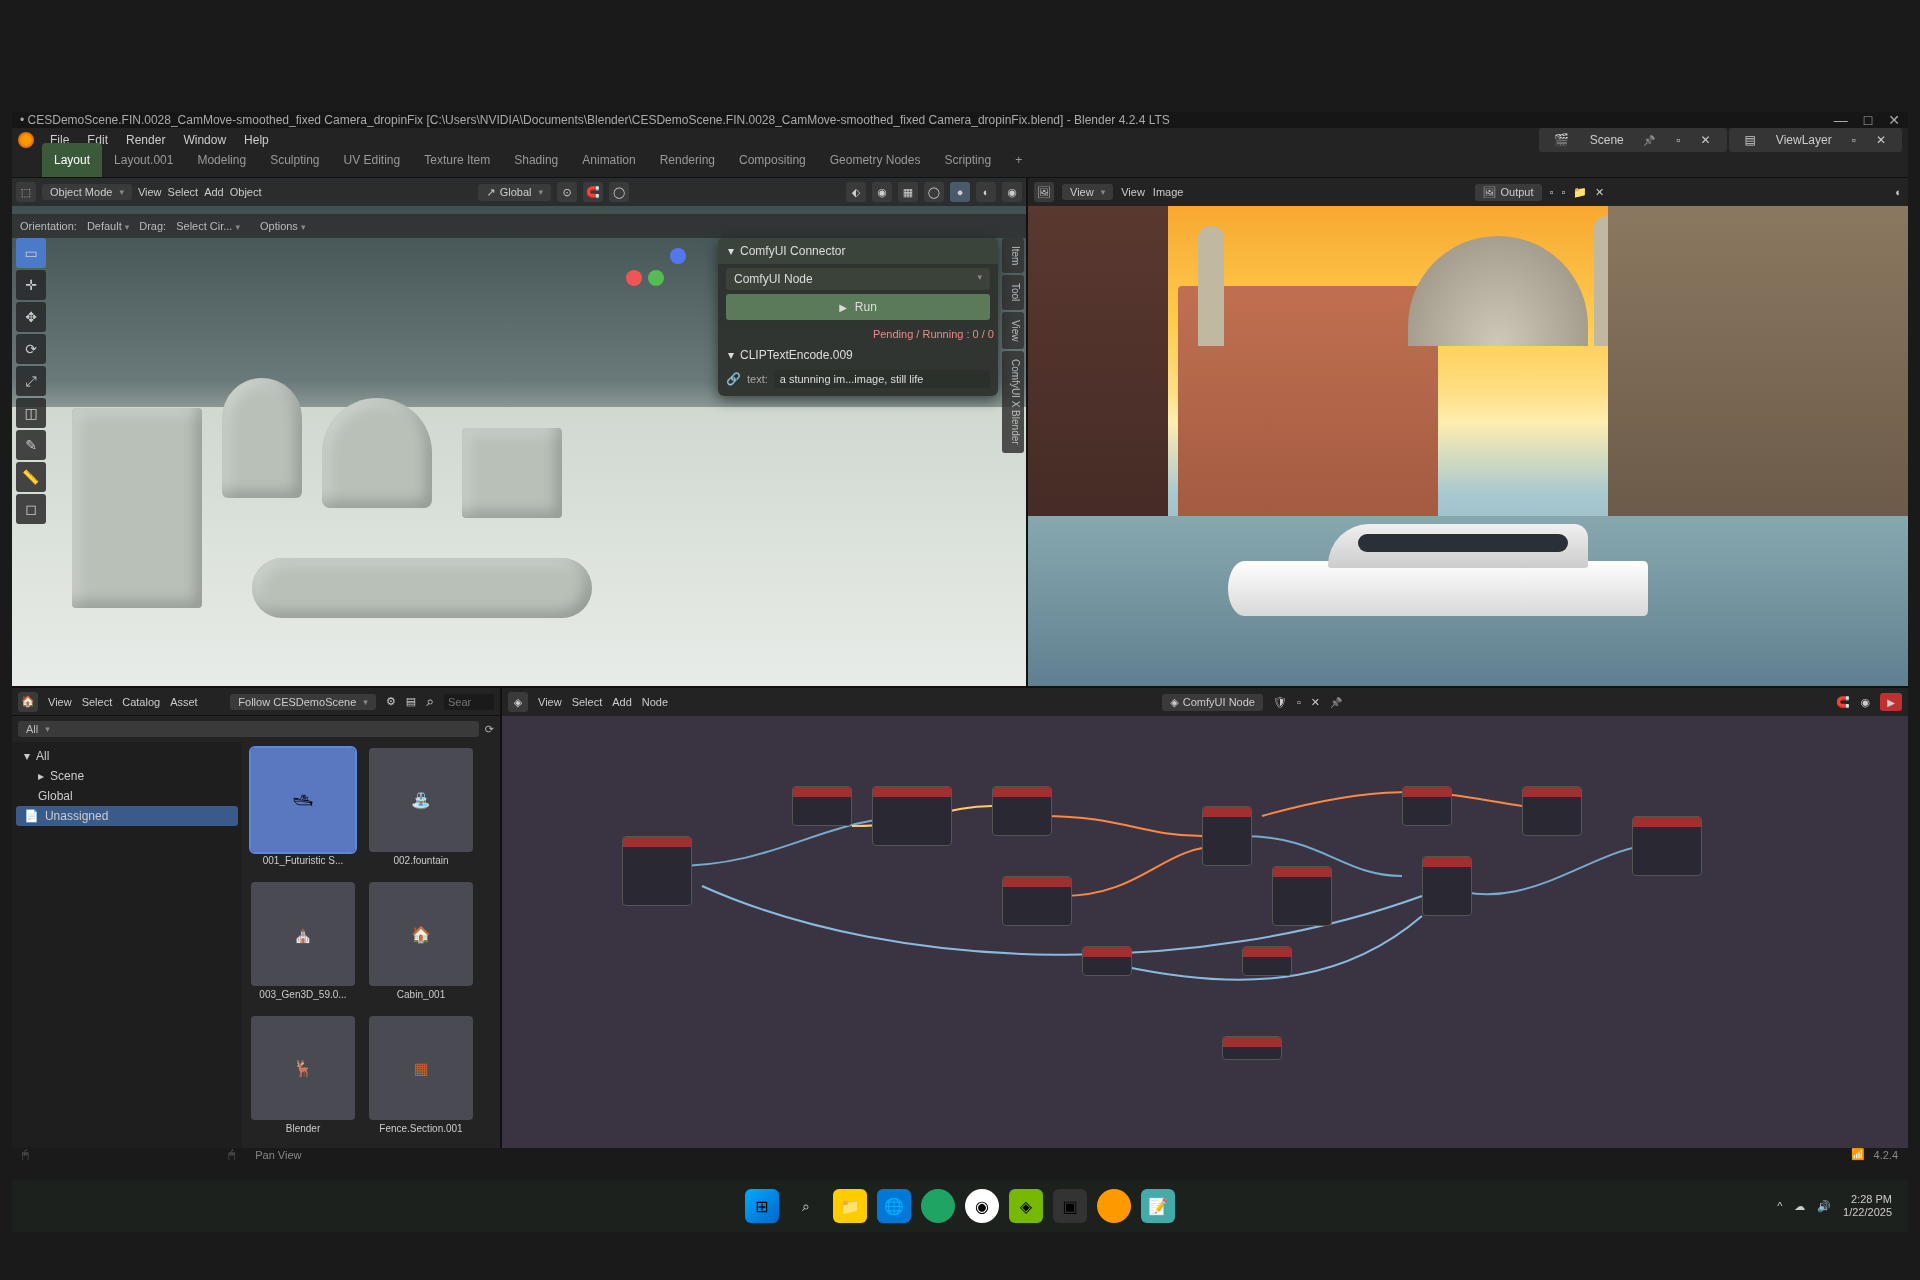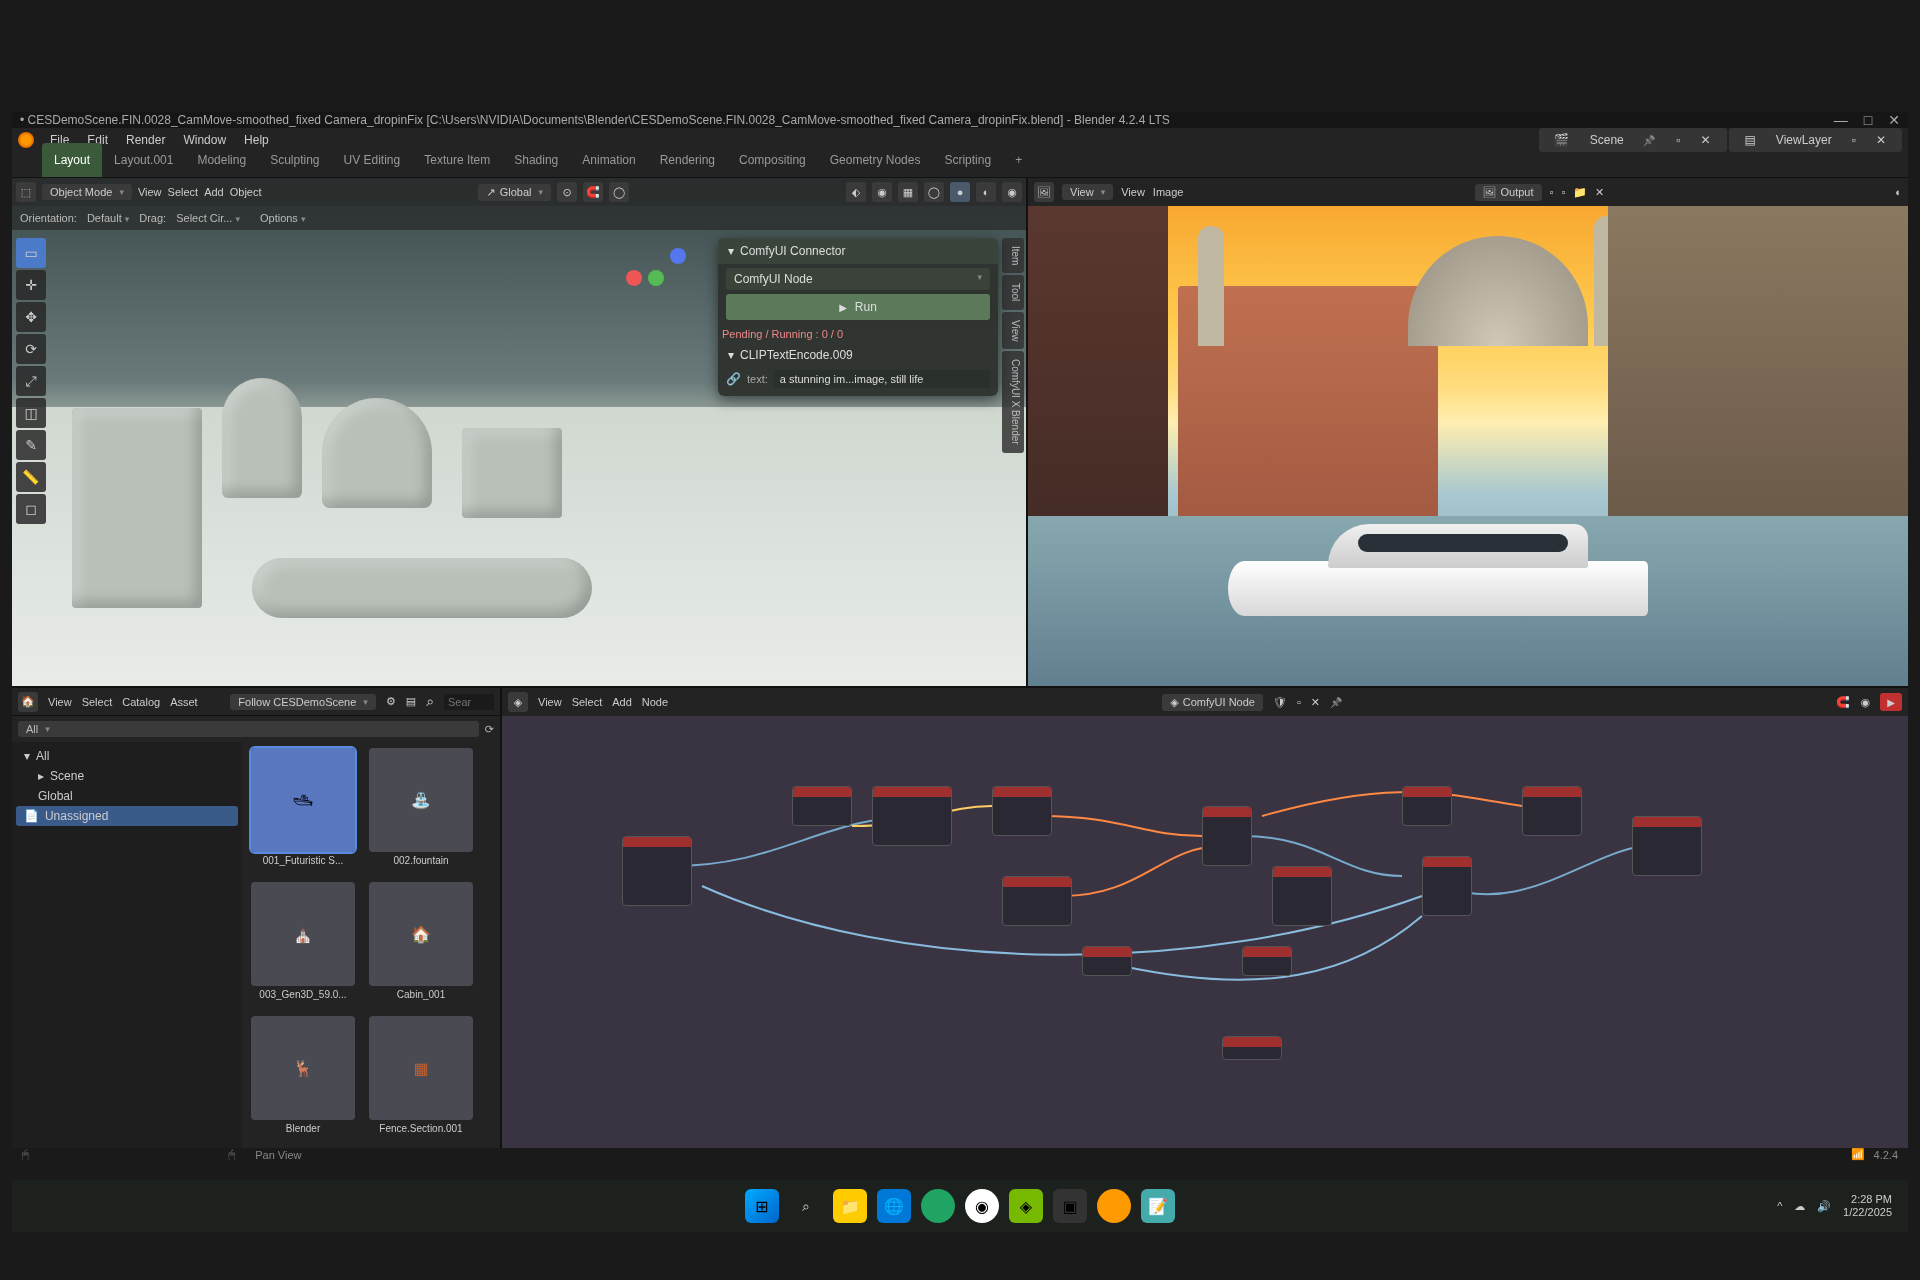--- a/index.html
+++ b/index.html
@@ -22,40 +22,40 @@
   
   .main-area { flex: 1; display: flex; flex-direction: column; background: #2b2b2b; }
   .top-row { height: 510px; display: flex; border-bottom: 2px solid #111; }
   .viewport3d { flex: 1; background: linear-gradient(#3a4a4a,#6a7a7a 40%,#c8d0c8 55%,#d8e0d8); position: relative; border-right: 2px solid #111; }
   .image-editor { width: 880px; background: #222; position: relative; }
   
   .vp-header { height: 28px; background: rgba(40,40,40,0.85); display: flex; align-items: center; padding: 0 4px; gap: 6px; color: #ccc; font-size: 11px; position: relative; z-index: 5; }
   .vp-header .dropdown { background: #3a3a3a; padding: 2px 8px; border-radius: 3px; display: flex; align-items: center; gap: 4px; }
   .vp-header .icon-btn { width: 20px; height: 20px; background: #3a3a3a; border-radius: 3px; display: flex; align-items: center; justify-content: center; }
   .vp-header .spacer { flex: 1; }
-  .vp-subheader { height: 24px; background: rgba(40,40,40,0.7); display: flex; align-items: center; padding: 0 8px; gap: 10px; color: #bbb; font-size: 11px; position: relative; z-index: 5; }
+  .vp-subheader { height: 24px; background: rgba(40,40,40,0.7); display: flex; align-items: center; padding: 0 8px; gap: 10px; color: #bbb; font-size: 11px; position: relative; z-index: 5; margin-top: 8px; }
   
   .left-toolbar { position: absolute; left: 4px; top: 60px; display: flex; flex-direction: column; gap: 2px; z-index: 5; }
   .left-toolbar .tool { width: 30px; height: 30px; background: rgba(40,40,40,0.85); border-radius: 3px; color: #ccc; display: flex; align-items: center; justify-content: center; font-size: 14px; }
   .left-toolbar .tool.active { background: #4a7ac8; }
   
   .gizmo { position: absolute; right: 340px; top: 70px; width: 60px; height: 60px; z-index: 4; }
   .gizmo .axis-x { position: absolute; width: 16px; height: 16px; background: #e55; border-radius: 50%; left: 0; top: 22px; }
   .gizmo .axis-y { position: absolute; width: 16px; height: 16px; background: #5b5; border-radius: 50%; left: 22px; top: 22px; }
   .gizmo .axis-z { position: absolute; width: 16px; height: 16px; background: #57e; border-radius: 50%; left: 44px; top: 0; }
   
   .scene-floor { position: absolute; left: 0; right: 0; bottom: 0; height: 55%; background: linear-gradient(#d0d8d0,#e8ece8); z-index: 1; }
   .scene-obj { position: absolute; background: #b8c0b8; border-radius: 4px; box-shadow: inset -6px -6px 14px rgba(0,0,0,0.2), inset 6px 6px 14px rgba(255,255,255,0.3); z-index: 2; }
   
   .comfy-panel { position: absolute; right: 28px; top: 60px; width: 280px; background: rgba(45,50,45,0.95); border-radius: 6px; color: #ddd; font-size: 12px; z-index: 6; box-shadow: 0 4px 14px rgba(0,0,0,0.5); }
   .comfy-panel .section-head { padding: 6px 10px; background: rgba(60,70,60,0.9); border-radius: 6px 6px 0 0; display:flex; align-items:center; gap:6px; }
   .comfy-panel .row { padding: 4px 10px; display: flex; align-items: center; gap: 6px; }
   .comfy-panel .node-select { background:#3a423a; padding:4px 8px; margin:4px 8px; border-radius:3px; display:flex; justify-content:space-between; }
   .comfy-panel .run-btn { margin: 4px 8px; background: #5a7a5a; text-align: center; padding: 6px; border-radius: 3px; display:flex; align-items:center; justify-content:center; gap:8px; }
-  .comfy-panel .status { text-align: left; color: #e88; padding: 4px; font-size: 11px; }
+  .comfy-panel .status { text-align: right; color: #e88; padding: 4px; font-size: 11px; }
   .comfy-panel .text-body { padding: 6px 12px; font-size: 11.5px; line-height: 1.5; color: #ccc; }
   .comfy-panel .text-field { margin: 4px 8px 8px; display: flex; align-items: center; gap: 6px; }
   .comfy-panel .text-field .label { font-size:11px; color:#aaa; }
   .comfy-panel .text-field .value { flex:1; background: #2a302a; padding: 3px 6px; border-radius: 3px; font-size:11px; }
   
   .vtabs { position: absolute; right: 2px; top: 60px; width: 22px; display: flex; flex-direction: column; gap: 2px; z-index: 5; }
   .vtabs .vt { writing-mode: vertical-rl; background: rgba(50,50,50,0.85); color: #bbb; font-size: 10px; padding: 8px 3px; border-radius: 3px; text-align: center; }
   
   .img-header { height: 28px; background: #232323; display: flex; align-items: center; padding: 0 6px; gap: 8px; color: #ccc; font-size: 11px; }
   .img-slot { background:#3a3a3a; padding:2px 8px; border-radius:3px; display:flex; align-items:center; gap:4px; }

